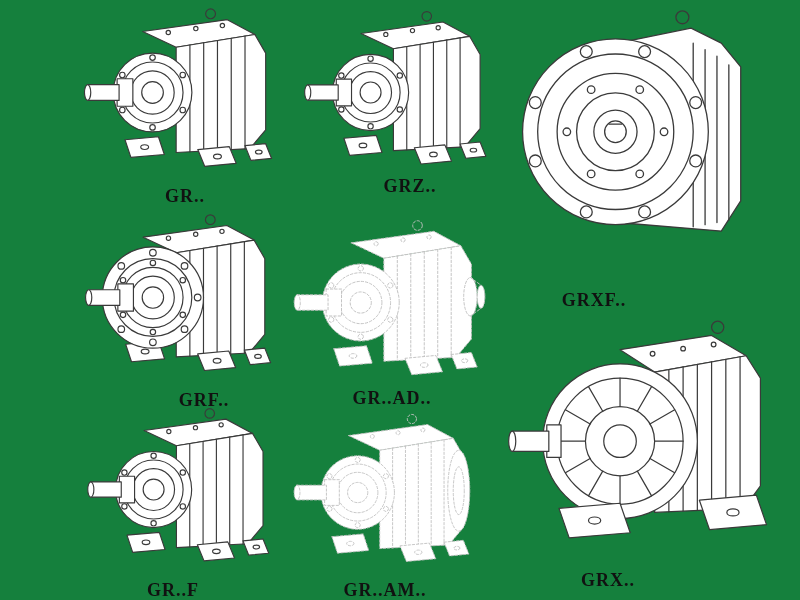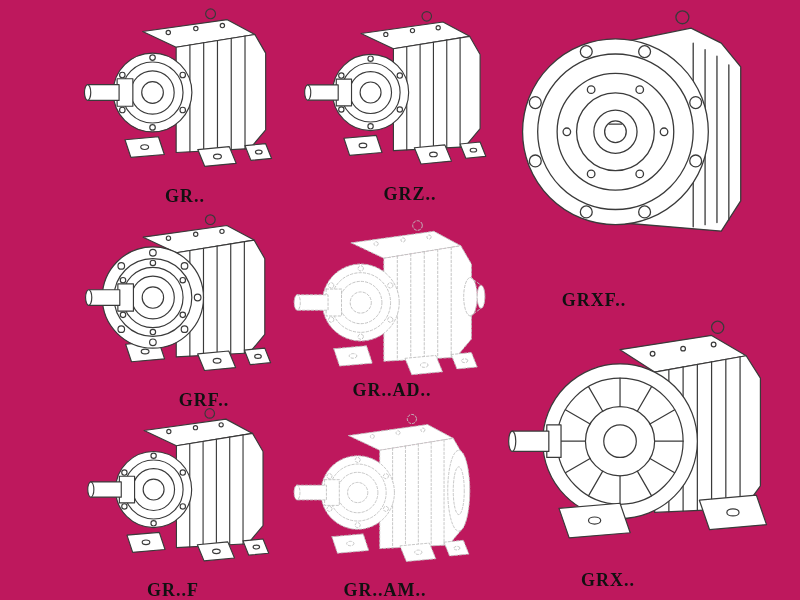--- a/index.html
+++ b/index.html
@@ -1,16 +1,16 @@
 <!DOCTYPE html>
 <html><head>
 <meta charset="utf-8">
 <style>
   html,body{margin:0;padding:0;background:#ffffff;}
-  #canvas{position:relative;width:800px;height:600px;background:#be185d;overflow:hidden;
+  #canvas{position:relative;width:800px;height:600px;background:#15803d;overflow:hidden;
           font-family:"Liberation Sans",sans-serif;}
   .fig{position:absolute;margin:0;padding:0;}
   .fig svg{width:100%;height:100%;display:block;}
   svg.draw{stroke:#3a3a3a;stroke-width:1.2;fill:none;stroke-linejoin:round;stroke-linecap:round;}
   svg.faded{stroke:#c2c2c2;stroke-width:1;stroke-dasharray:2.5 2;}
   .label{position:absolute;transform:translateX(-50%);
          font-family:"Liberation Serif",serif;font-weight:bold;font-size:18px;
          letter-spacing:1px;color:#111;white-space:nowrap;}
 </style>
 </head>
@@ -187,21 +187,21 @@
       </g>
       <g>
         <polygon points="46,126 60,126 60,158 46,158" fill="#fff"></polygon>
         <polygon points="12,132 48,132 48,152 12,152" fill="#fff"></polygon>
         <ellipse cx="12" cy="142" rx="3.5" ry="10" fill="#fff"></ellipse>
       </g>
     </svg>
   </figure>
 
   <div class="label" style="left:185px;top:186px">GR..</div>
-  <div class="label" style="left:410px;top:184px">GRZ..</div>
+  <div class="label" style="left:410px;top:176px">GRZ..</div>
   <div class="label" style="left:594px;top:290px">GRXF..</div>
   <div class="label" style="left:204px;top:390px">GRF..</div>
-  <div class="label" style="left:392px;top:380px">GR..AD..</div>
+  <div class="label" style="left:392px;top:388px">GR..AD..</div>
   <div class="label" style="left:173px;top:580px">GR..F</div>
   <div class="label" style="left:385px;top:580px">GR..AM..</div>
   <div class="label" style="left:608px;top:570px">GRX..</div>
 
 </div>
 
 </body></html>

